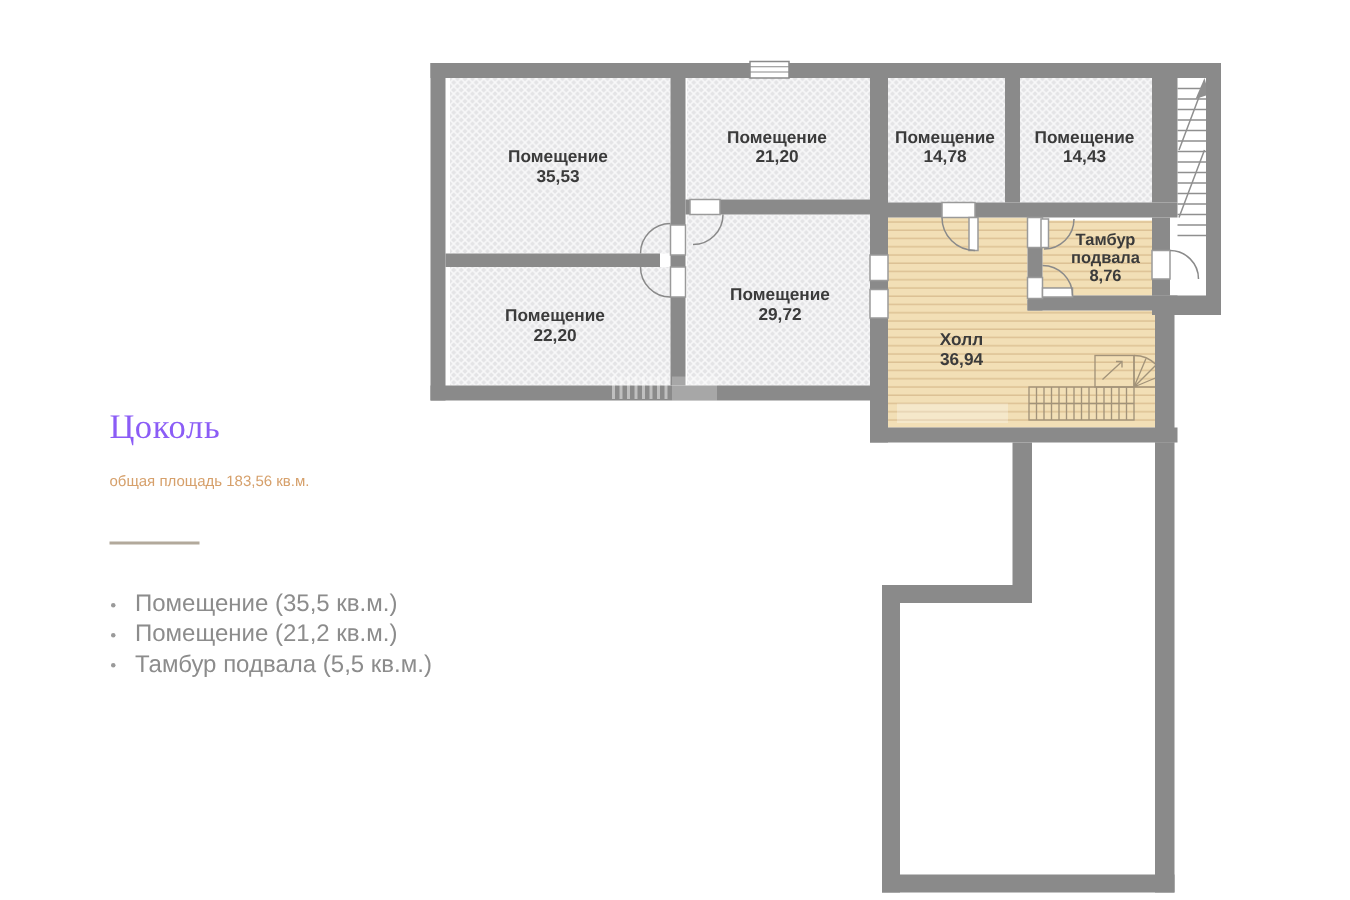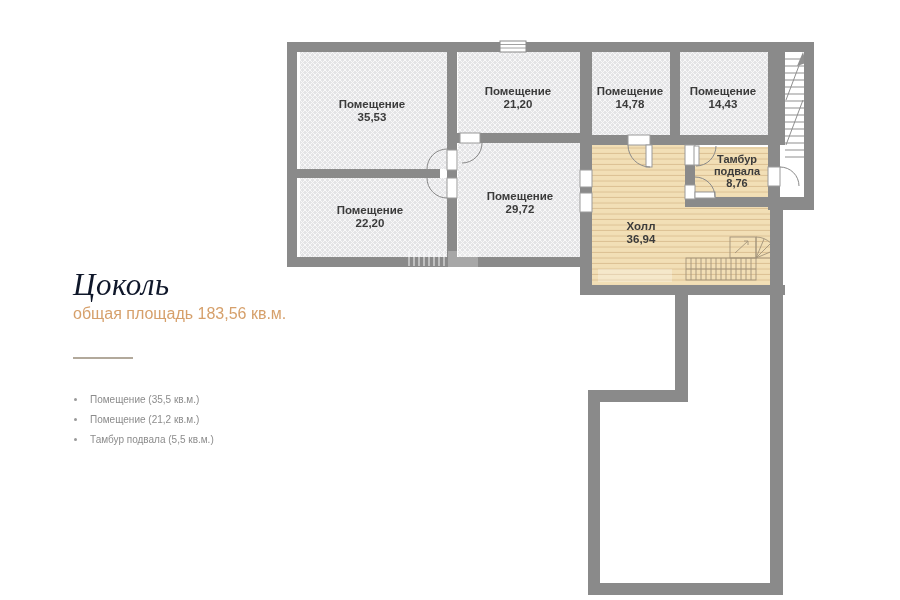--- a/index.html
+++ b/index.html
@@ -4,26 +4,26 @@
 <style>
   html,body{margin:0;padding:0;}
   body{
     width:900px;height:600px;position:relative;overflow:hidden;
     background:#ffffff;
     font-family:"Liberation Sans", sans-serif;
   }
   .panel{position:absolute;left:73px;top:268px;width:220px;}
   .panel h1{
     margin:0;font-family:"Liberation Serif", serif;font-weight:normal;
-    font-size:31px;color:#0f172a;letter-spacing:0.5px;line-height:34px;font-style:italic;
+    font-size:23px;color:#8b5cf6;letter-spacing:0.5px;line-height:34px;
   }
-  .subtitle{margin-top:3px;font-size:16px;color:#d6a06b;}
+  .subtitle{margin-top:14px;font-size:10px;color:#d6a06b;}
   .divider{margin-top:34px;width:60px;height:2px;background:#b2a99b;}
   ul.legend{list-style:none;margin:30px 0 0 0;padding:0;}
-  ul.legend li{display:flex;align-items:center;height:20.3px;font-size:10px;color:#8c8c8c;}
+  ul.legend li{display:flex;align-items:center;height:20.3px;font-size:16px;color:#8c8c8c;}
   ul.legend li .dot{width:3px;height:3px;border-radius:50%;background:#9a9a9a;margin:0 13px 0 1px;flex:0 0 auto;}
   svg text{font-family:"Liberation Sans", sans-serif;font-weight:bold;fill:#3b3b3b;}
   svg .rm{font-size:11.5px;}
   svg .sm{font-size:11px;}
 </style>
 </head>
 <body>
 
 <div class="panel">
   <h1>Цоколь</h1>

